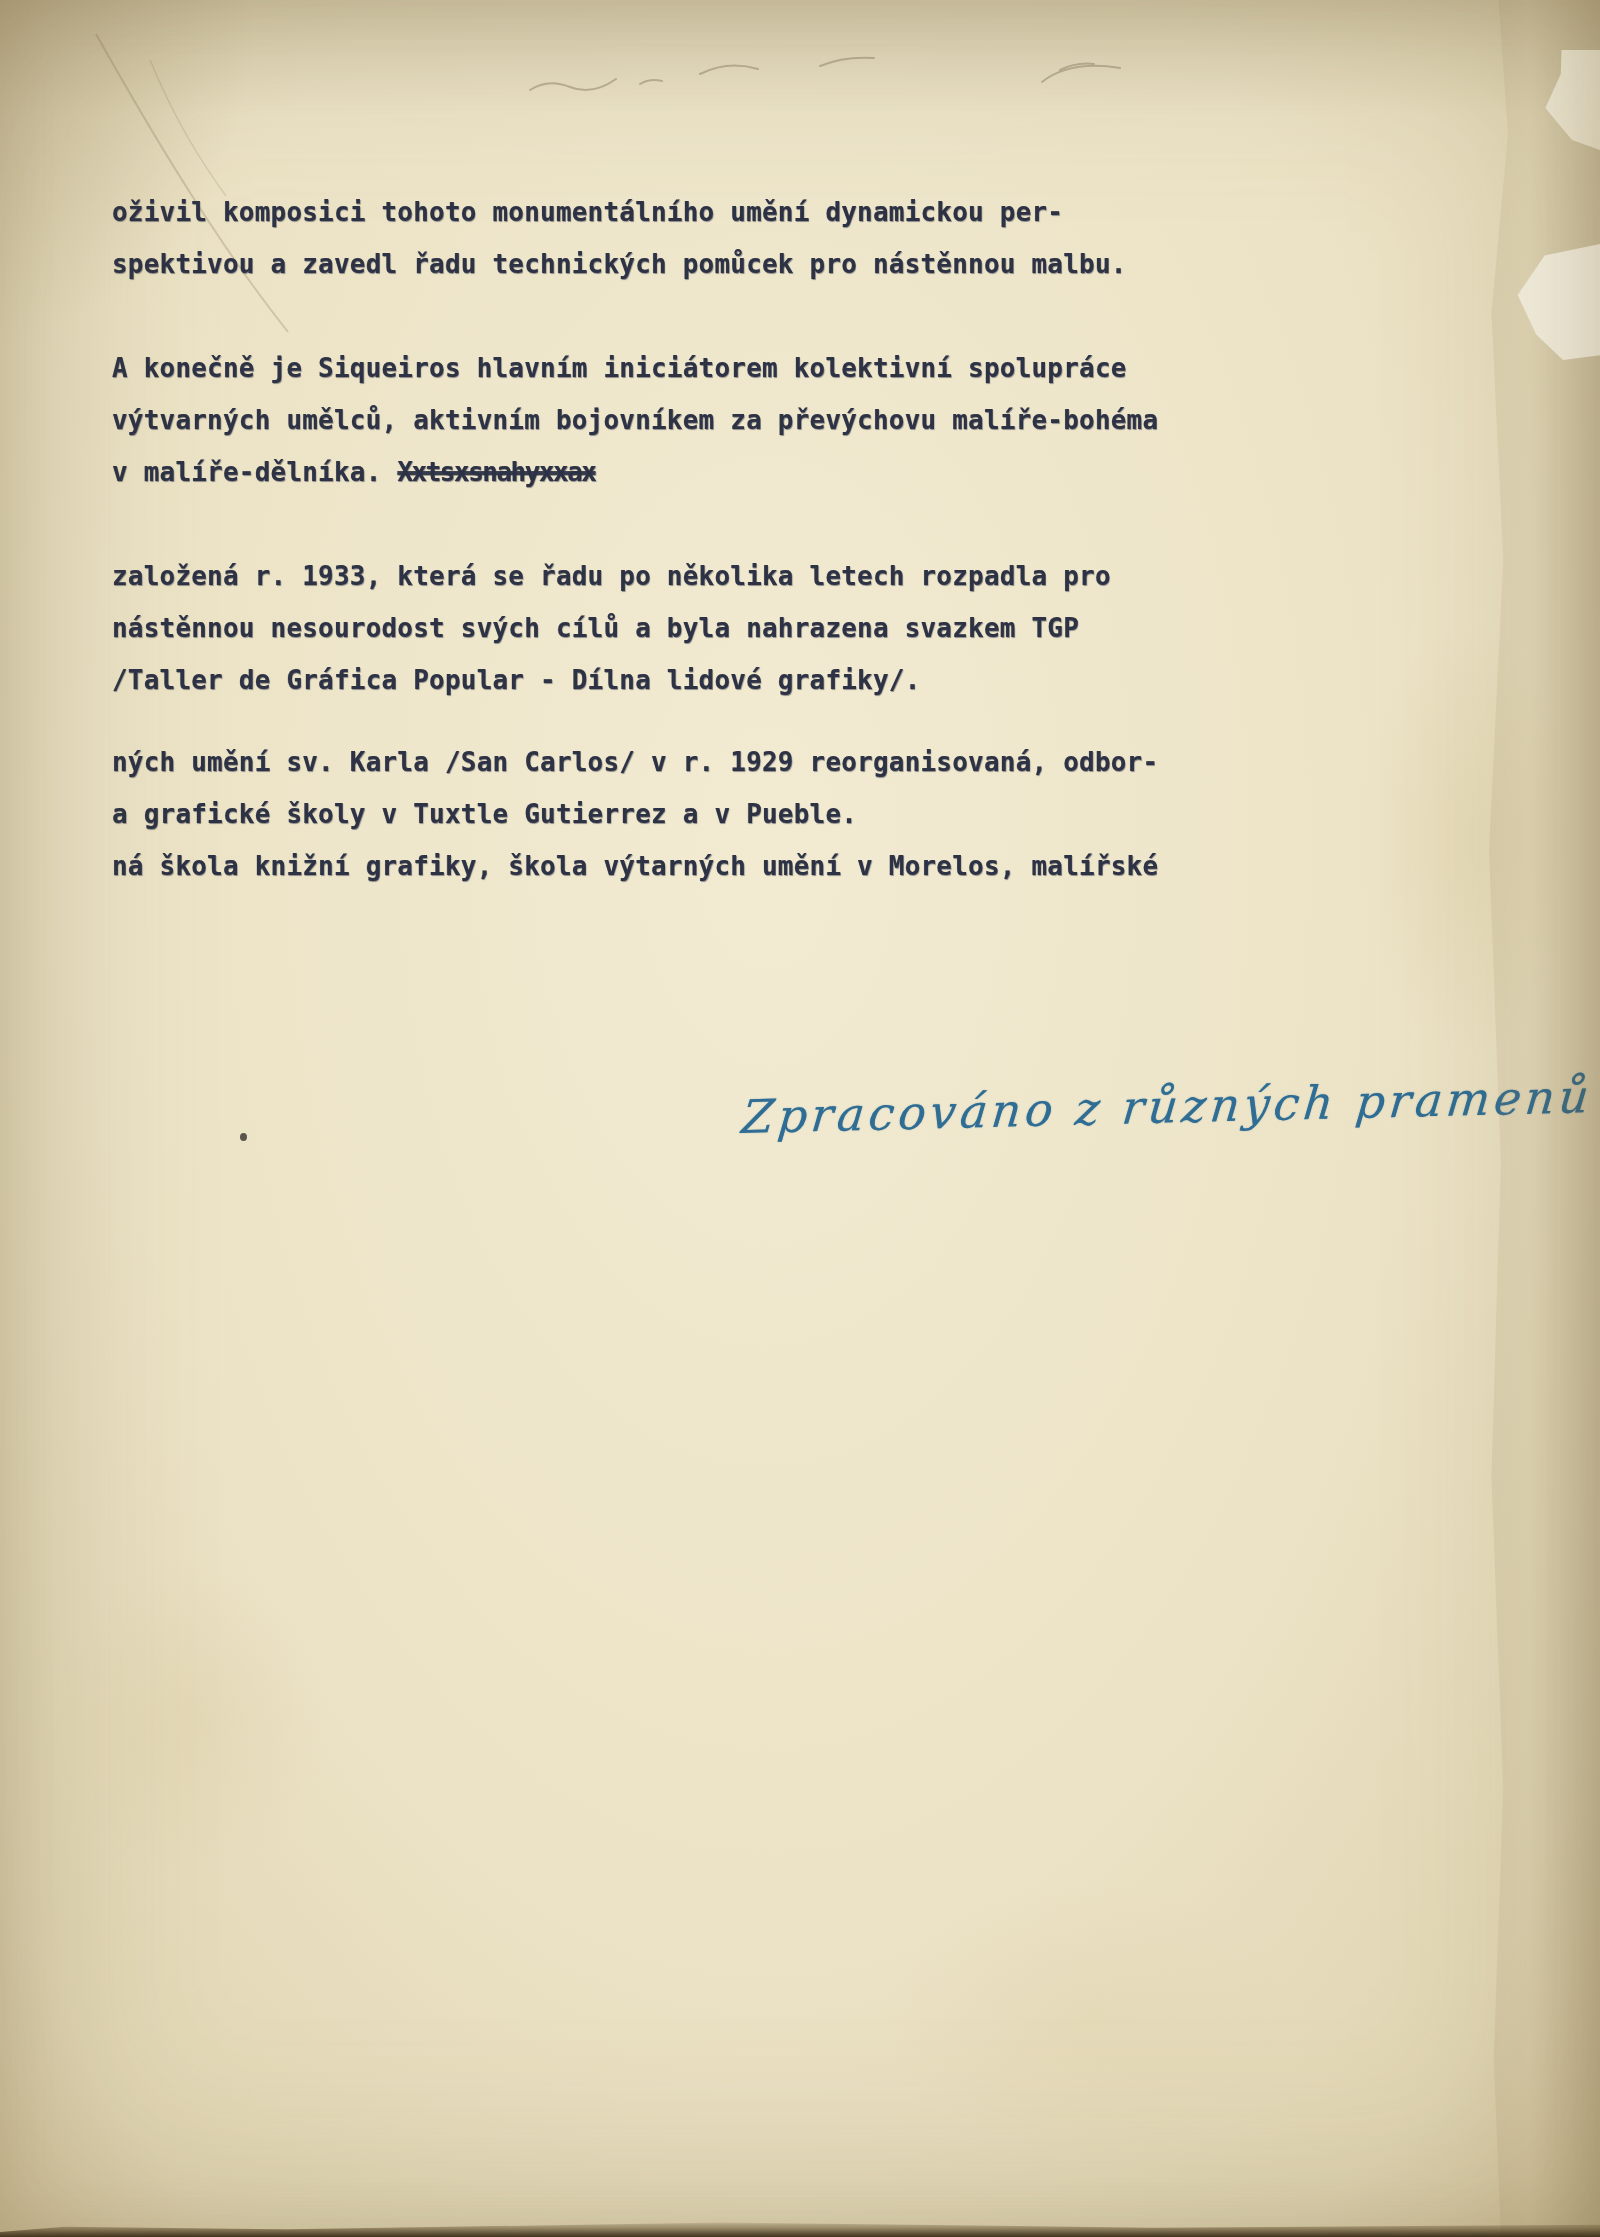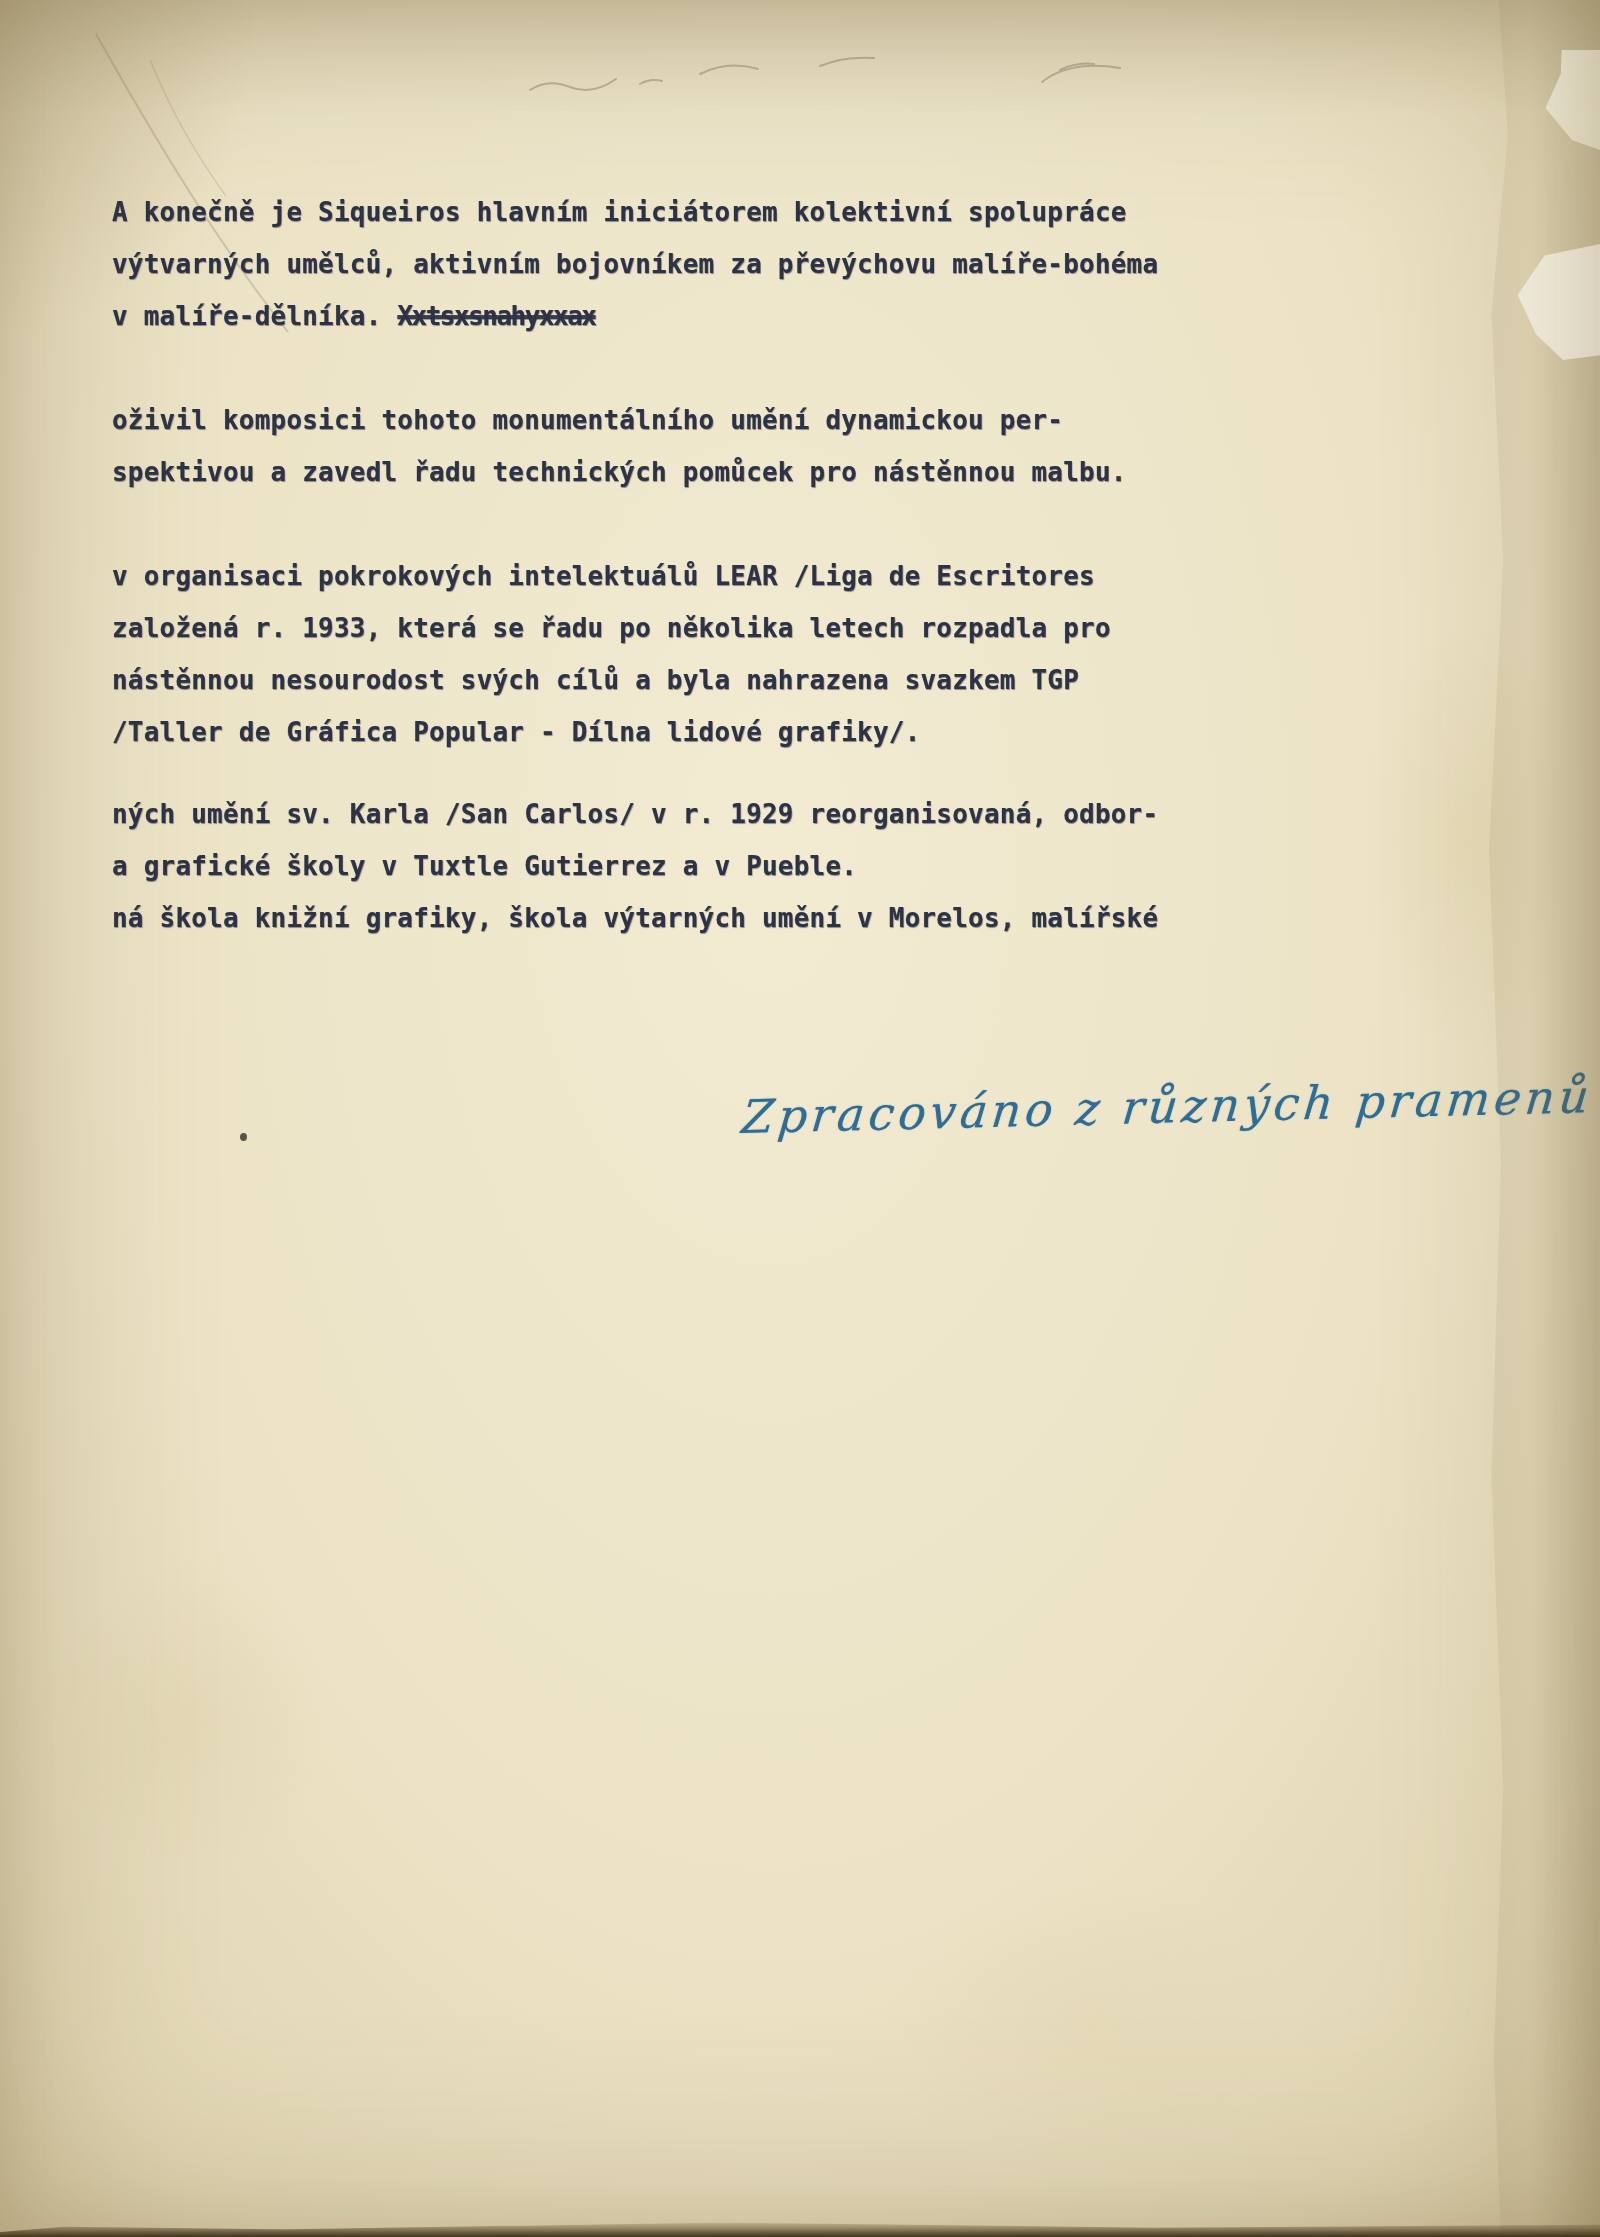--- a/index.html
+++ b/index.html
@@ -93,30 +93,29 @@
       <path d="M820,66 q24,-10 54,-8"></path>
       <path d="M1042,82 q28,-22 78,-14"></path>
       <path d="M1060,70 q16,-8 34,-6"></path>
     </g>
     <path d="M96,34 C150,130 215,240 288,332" fill="none" stroke="#8a7a57" stroke-width="2" opacity="0.3"></path>
     <path d="M150,60 C175,120 200,160 226,196" fill="none" stroke="#8a7a57" stroke-width="1.5" opacity="0.22"></path>
   </svg>
 
   <div class="text-block">
     <div class="para">
+      <div>oživil komposici tohoto monumentálního umění dynamickou per-</div>
+      <div>spektivou a zavedl řadu technických pomůcek pro nástěnnou malbu.</div>
+    </div>
+    <div class="para">
       <div>A konečně je Siqueiros hlavním iniciátorem kolektivní spolupráce</div>
       <div>výtvarných umělců, aktivním bojovníkem za převýchovu malíře-bohéma</div>
       <div><span>v malíře-dělníka. </span><span class="struck">Xxtsxsnahyxxax</span></div>
     </div>
-    <div class="para">
-      <div>oživil komposici tohoto monumentálního umění dynamickou per-</div>
-      <div>spektivou a zavedl řadu technických pomůcek pro nástěnnou malbu.</div>
-    </div>
     <div class="para tight">
-      <div>v organisaci pokrokových intelektuálů LEAR /Liga de Escritores</div>
       <div>založená r. 1933, která se řadu po několika letech rozpadla pro</div>
       <div>nástěnnou nesourodost svých cílů a byla nahrazena svazkem TGP</div>
       <div>/Taller de Gráfica Popular - Dílna lidové grafiky/.</div>
     </div>
     <div class="para">
       <div>ných umění sv. Karla /San Carlos/ v r. 1929 reorganisovaná, odbor-</div>
       <div>a grafické školy v Tuxtle Gutierrez a v Pueble.</div>
       <div>ná škola knižní grafiky, škola výtarných umění v Morelos, malířské</div>
     </div>
   </div>

